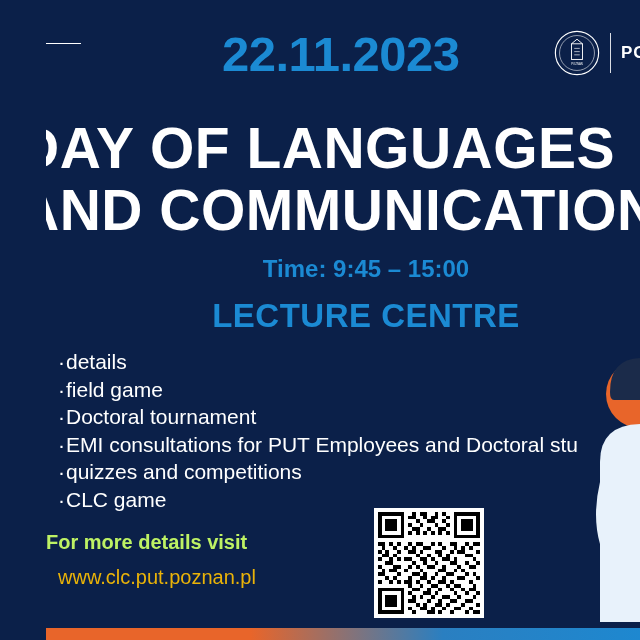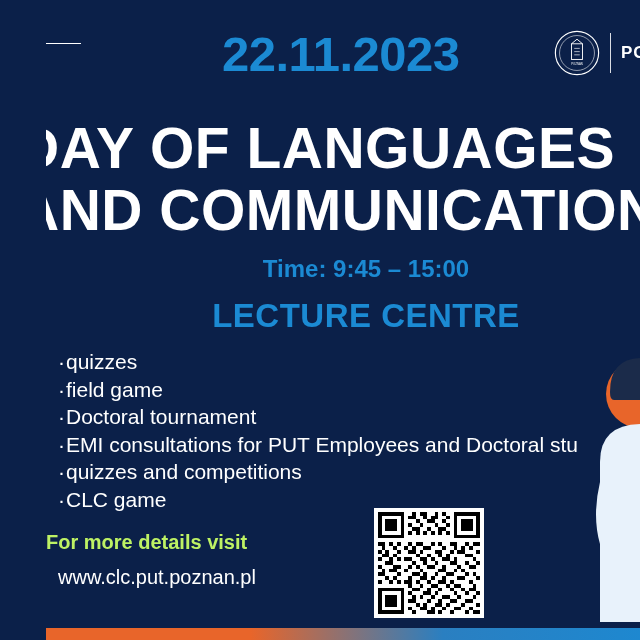--- a/index.html
+++ b/index.html
@@ -154,21 +154,21 @@
     top: 531px;
     color: #bef264;
     font-size: 20px;
     font-weight: bold;
     white-space: nowrap;
   }
   .url {
     position: absolute;
     left: 12px;
     top: 566px;
-    color: #ffffff;
+    color: #eab308;
     font-size: 20px;
     white-space: nowrap;
   }
 
   
   .bottom-bar {
     position: absolute;
     left: 0;
     bottom: 0;
     width: 640px;
@@ -234,21 +234,21 @@
 
   <div class="headline">
     <div class="l1">DAY OF LANGUAGES</div>
     <div class="l2">AND COMMUNICATION</div>
   </div>
 
   <div class="time">Time: 9:45 – 15:00</div>
   <div class="venue">LECTURE CENTRE</div>
 
   <div class="bullets">
-    <div class="bullet"><span class="dot">·</span><span>quizzes</span></div>
+    <div class="bullet"><span class="dot">·</span><span>details</span></div>
     <div class="bullet"><span class="dot">·</span><span>field game</span></div>
     <div class="bullet"><span class="dot">·</span><span>Doctoral tournament</span></div>
     <div class="bullet"><span class="dot">·</span><span>EMI consultations for PUT Employees and Doctoral stu</span></div>
     <div class="bullet"><span class="dot">·</span><span>quizzes and competitions</span></div>
     <div class="bullet"><span class="dot">·</span><span>CLC game</span></div>
   </div>
 
   <div class="cta">For more details visit</div>
   <div class="url">www.clc.put.poznan.pl</div>
 

